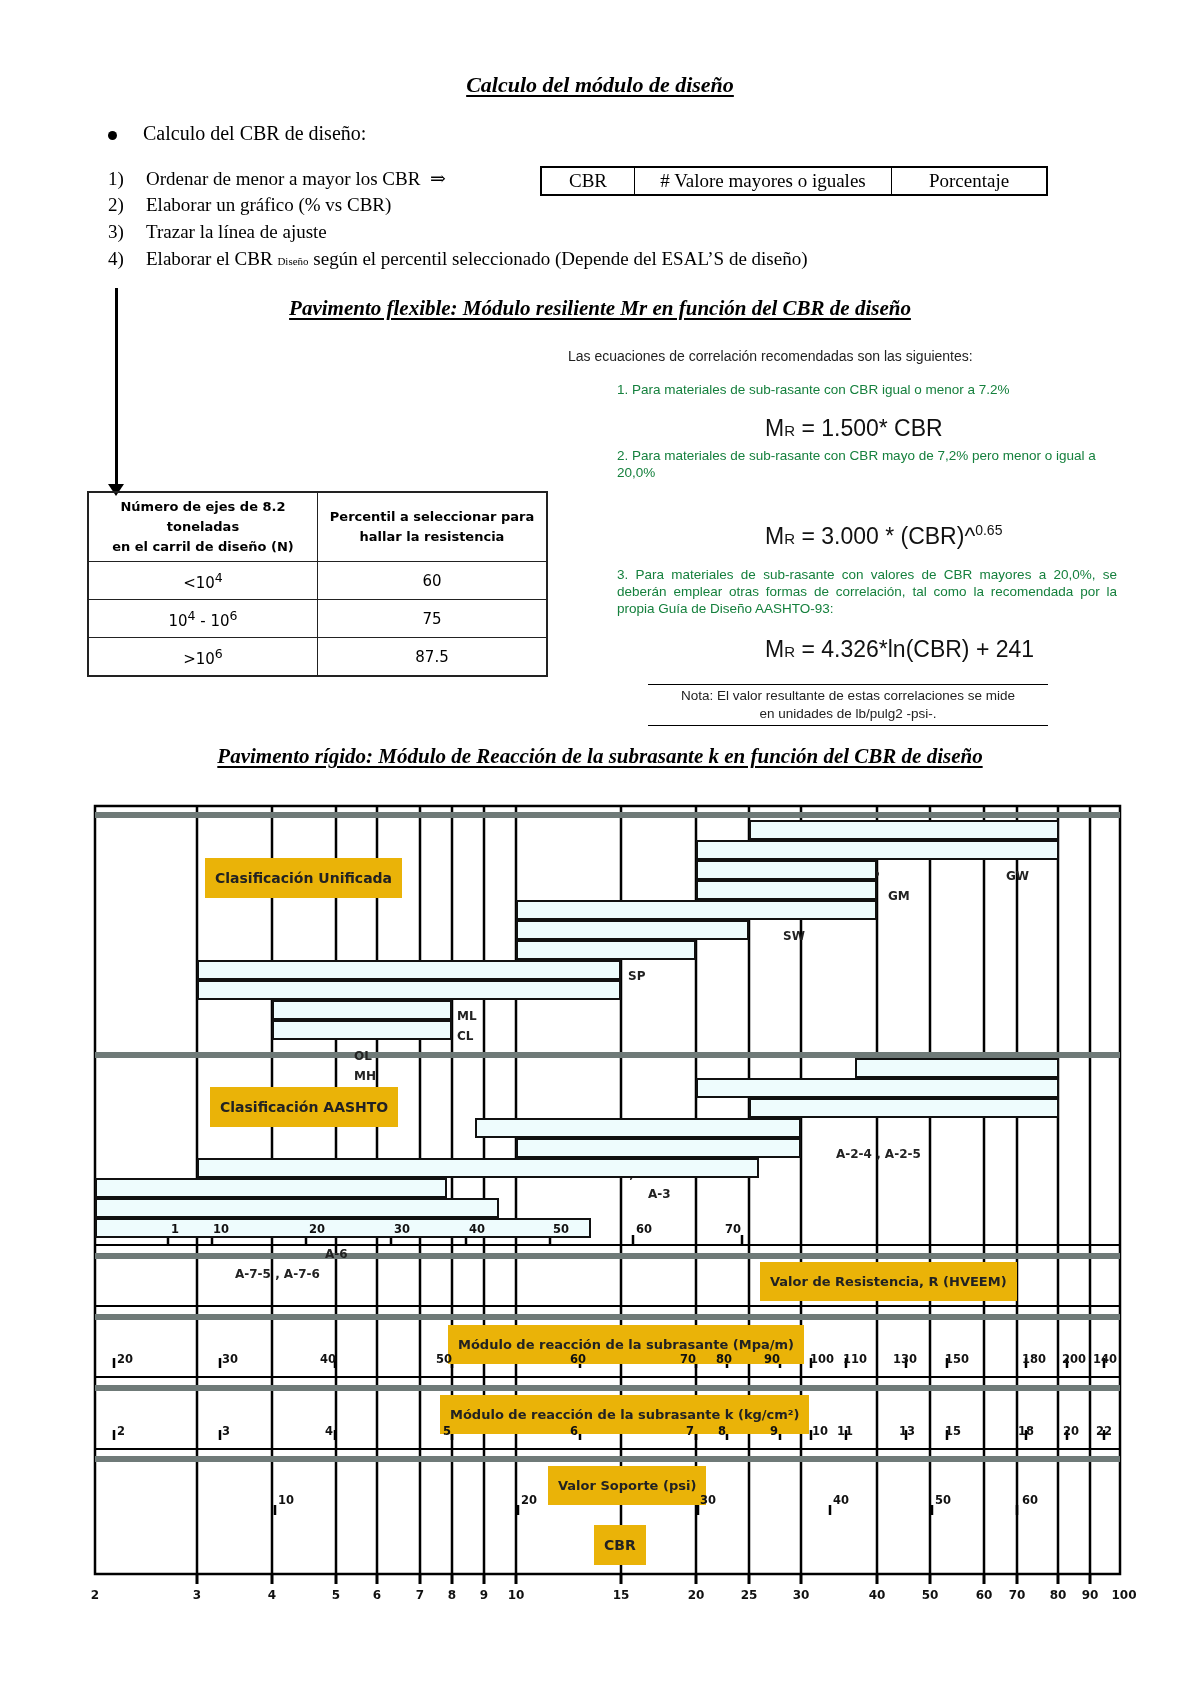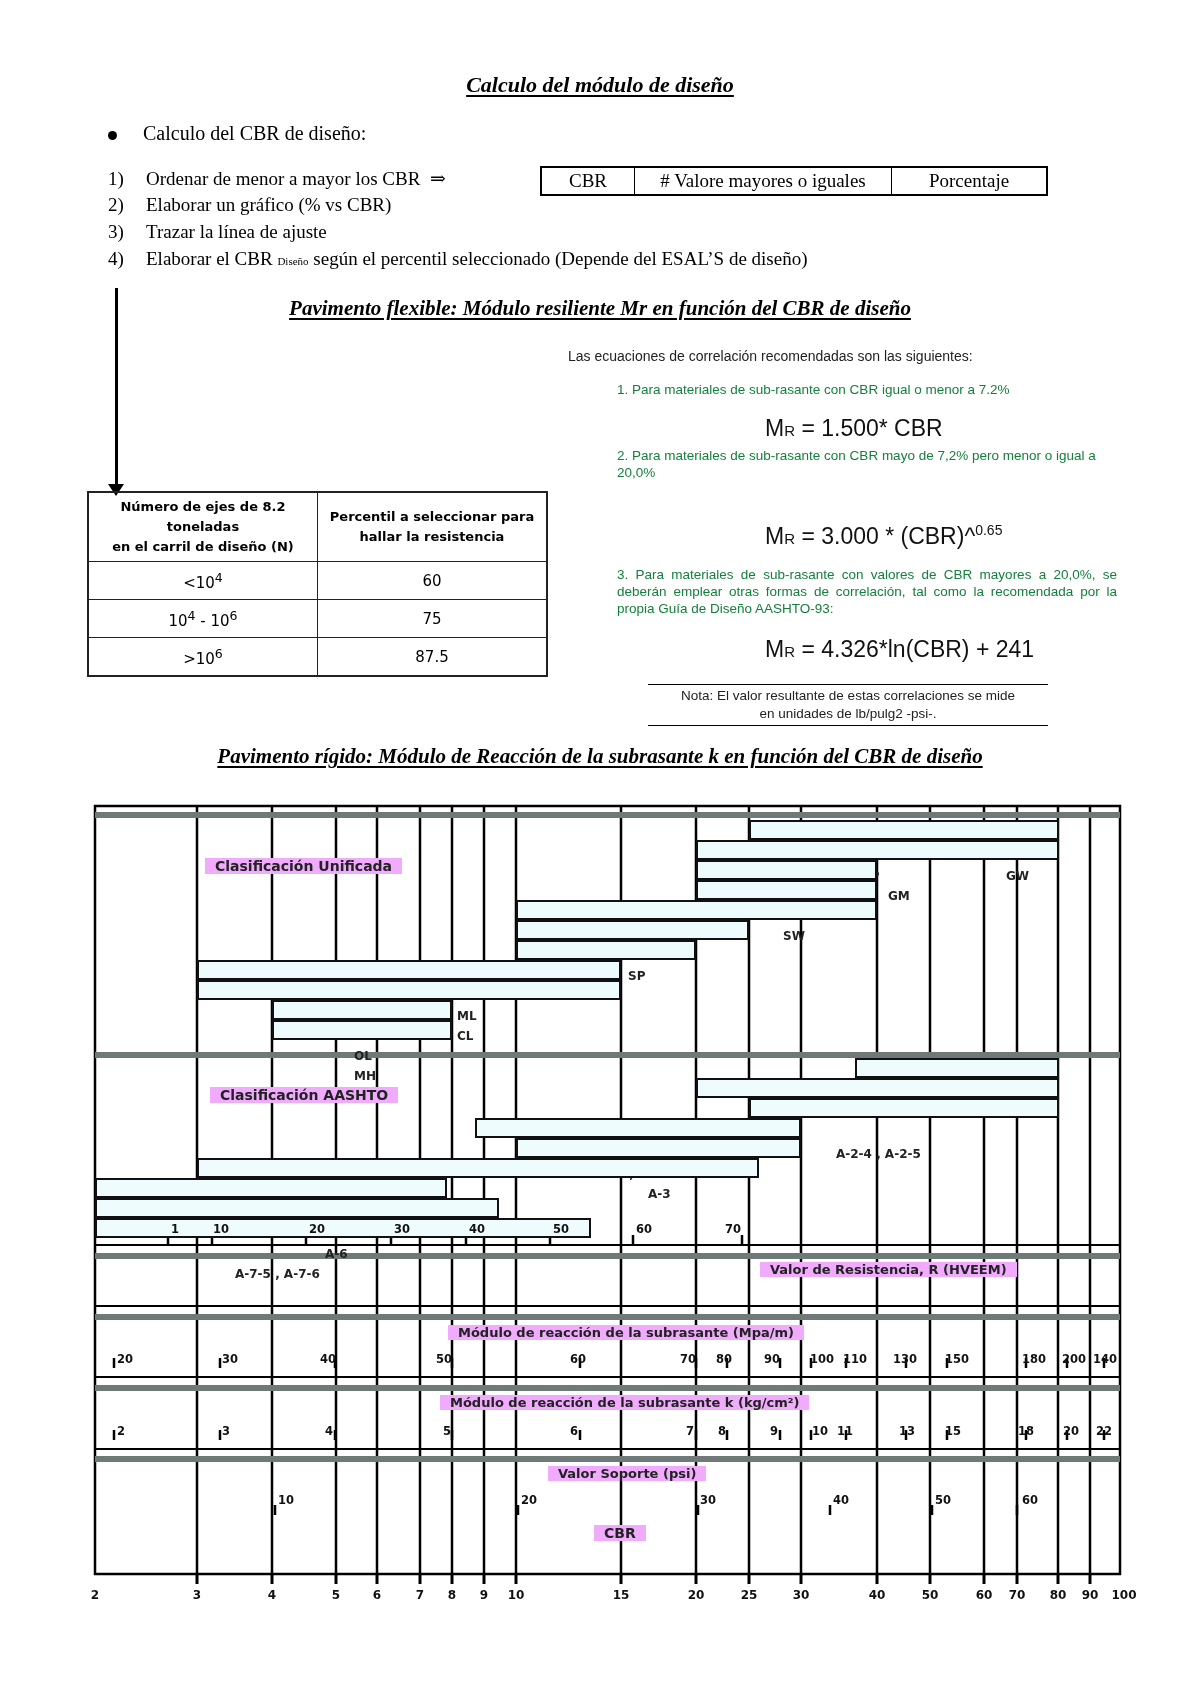--- a/index.html
+++ b/index.html
@@ -33,21 +33,21 @@
 
   .eq-intro { left:568px; top:348px; font-size:14px; color:#222; white-space:nowrap; }
   .eq-item { left:617px; font-size:13.5px; color:#15803d; }
   .eq { font-size:23px; white-space:nowrap; color:#111; }
   .eq small { font-size:15px; }
   .eq sup { font-size:14px; }
   .note { left:648px; top:684px; width:400px; text-align:center; font-size:13.5px; color:#222; border-top:1.5px solid #000; border-bottom:1.5px solid #000; line-height:18px; padding:2px 0; }
 
   
   .chart { position:absolute; left:0; top:0; }
-  .band-label { position:absolute; background:#f0abfc; font-family:"DejaVu Sans", sans-serif; font-weight:bold; font-size:14px; color:#222; padding:0 10px; white-space:nowrap; }
+  .band-label { position:absolute; background:#eab308; font-family:"DejaVu Sans", sans-serif; font-weight:bold; font-size:14px; color:#222; padding:12px 10px; white-space:nowrap; }
   .bar { position:absolute; background:#eefcfd; border:2px solid #111; box-sizing:border-box; font-family:"DejaVu Sans", sans-serif; font-size:12px; font-weight:bold; color:#222; text-align:center; line-height:17px; white-space:nowrap; overflow:visible; }
   .bar span { position:absolute; top:0;margin-top:46px; }
   .tick-lbl { position:absolute; font-family:"DejaVu Sans", sans-serif; font-weight:bold; font-size:11.5px; color:#111; white-space:nowrap; }
   .axis-lbl { position:absolute; font-family:"DejaVu Sans", sans-serif; font-weight:bold; font-size:12px; color:#111; transform:translateX(-50%); white-space:nowrap; }
 </style>
 </head>
 <body>
 
 <div class="abs serif title main-title">Calculo del módulo de diseño</div>
 

